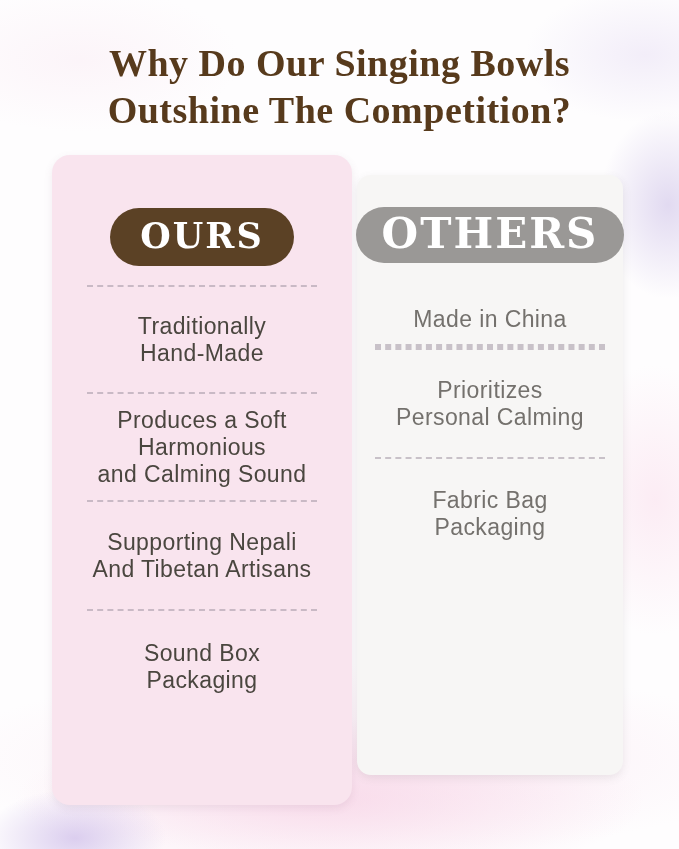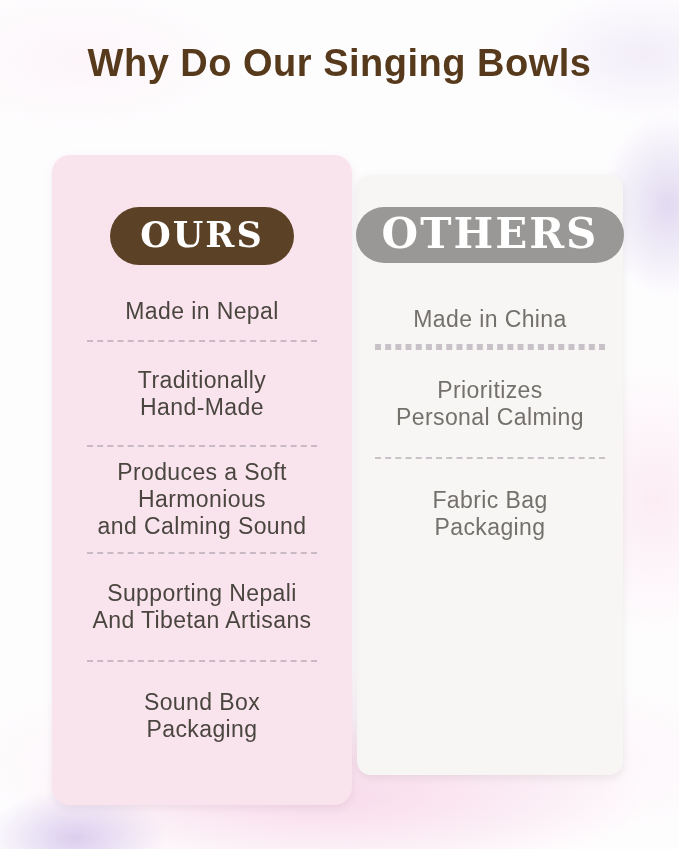--- a/index.html
+++ b/index.html
@@ -17,21 +17,21 @@
       radial-gradient(ellipse 520px 120px at 360px 760px, rgba(249,224,238,0.55), rgba(249,224,238,0) 80%),
       radial-gradient(ellipse 95px 130px at 668px 205px, rgba(224,216,240,0.95), rgba(224,216,240,0) 72%),
       radial-gradient(ellipse 160px 90px at 645px 55px,  rgba(236,229,246,0.65), rgba(236,229,246,0) 75%),
       radial-gradient(ellipse 120px 180px at 655px 500px, rgba(250,222,236,0.55), rgba(250,222,236,0) 75%),
       radial-gradient(ellipse 200px 90px at 80px 60px,   rgba(250,236,244,0.50), rgba(250,236,244,0) 80%);
   }
   .title {
     position: absolute;
     top: 40px; left: 0; right: 0;
     text-align: center;
-    font-family: Liberation Sans, sans-serif;
+    font-family: Liberation Serif, serif;
     font-weight: bold;
     font-size: 38px;
     line-height: 47px;
     letter-spacing: 0.5px;
     color: var(--title-brown, #573a1c);
   }
   .title span { display: block; }
   .card {
     position: absolute;
     display: flex;
@@ -111,28 +111,26 @@
   .card-others .r4 { height: 107px; }
   .card-others .r5 { height: 115px; padding-bottom: 6px; }
 </style>
 </head>
 <body>
 
 <div class="canvas">
 
   <h1 class="title">
     <span>Why Do Our Singing Bowls</span>
+    <span>Outshine The Competition?</span>
   </h1>
 
   <div class="card card-ours">
     <div class="badge-row">
       <span class="badge badge-ours">OURS</span>
-    </div>
-    <div class="row r1">
-      <span class="rowtext">Made in Nepal</span>
     </div>
     <div class="divider"></div>
     <div class="row r2">
       <span class="rowtext">Traditionally
 Hand-Made</span>
     </div>
     <div class="divider"></div>
     <div class="row r3">
       <span class="rowtext">Produces a Soft
 Harmonious

